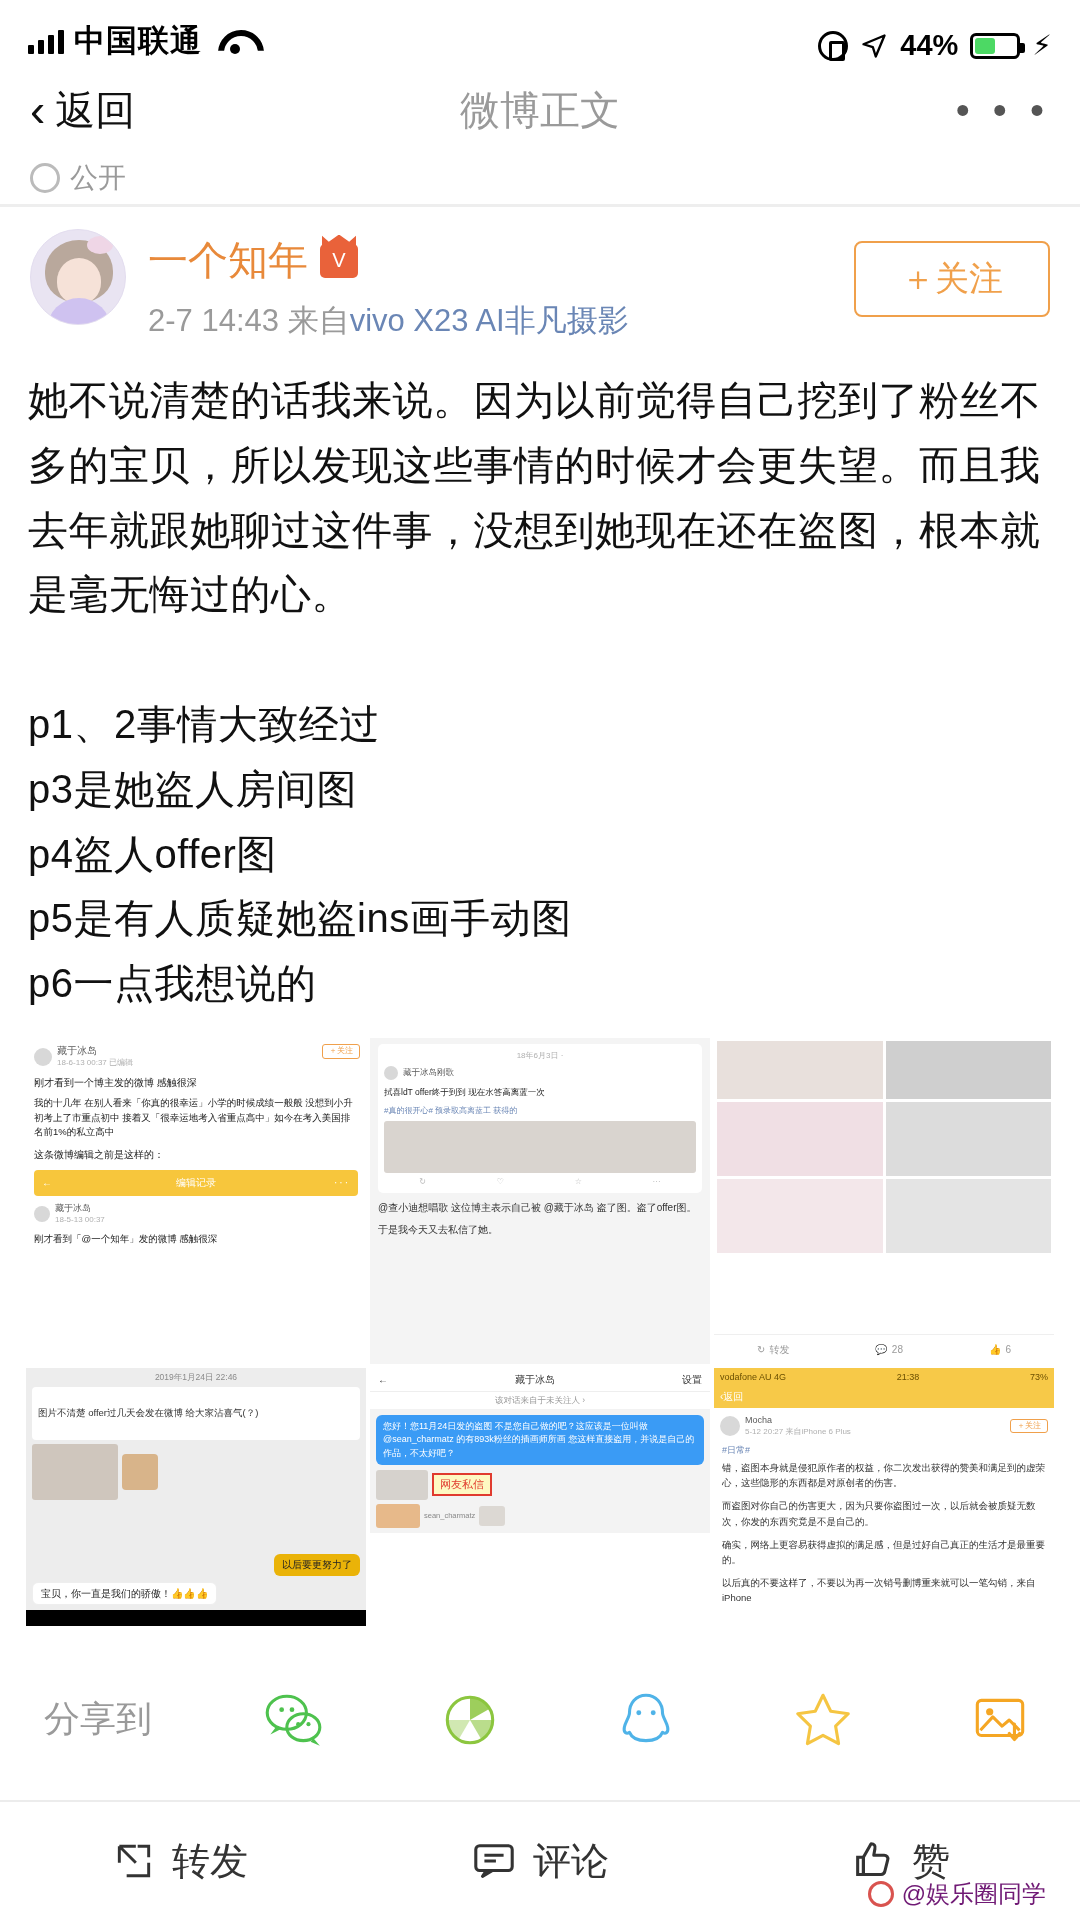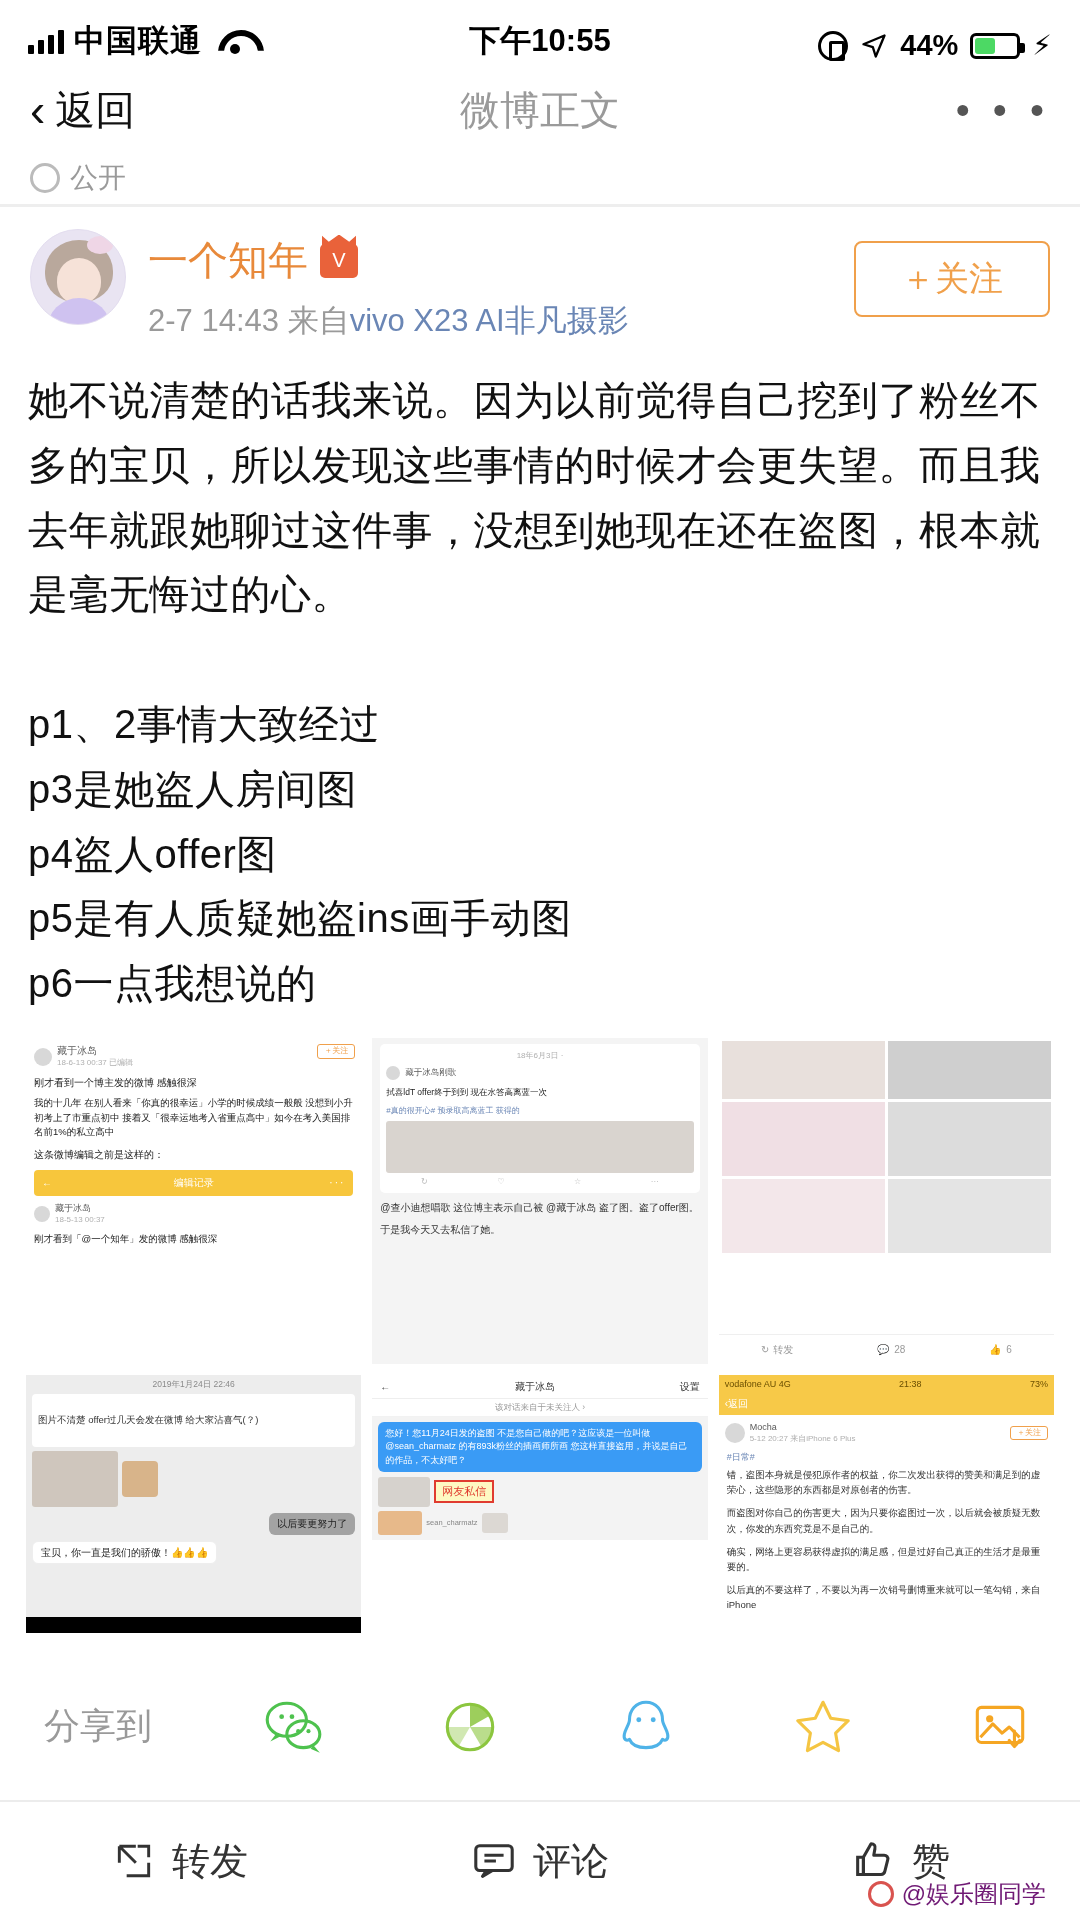--- a/index.html
+++ b/index.html
@@ -99,21 +99,21 @@
   }
 
   .post-text {
     padding: 26px 28px 0 28px; font-size: 40px; line-height: 1.62; color: #111;
     white-space: pre-wrap; letter-spacing: 0.5px;
   }
 
   
   .grid {
     margin: 22px 26px 0 26px;
-    display: grid; grid-template-columns: repeat(3, 1fr); gap: 11px;
+    display: grid; grid-template-columns: repeat(3, 1fr); gap: 4px;
   }
   .cell { position: relative; background: #f3f3f3; overflow: hidden; }
   .cell.r1 { height: 326px; }
   .cell.r2 { height: 258px; }
 
   
   .mini { position:absolute; inset:0; background:#fff; font-size:9px; color:#333; padding:6px 8px; line-height:1.35; overflow:hidden;}
   .mini .hdr { display:flex; align-items:center; gap:5px; }
   .mini .av { width:18px;height:18px;border-radius:50%;background:#d8d8d8; flex:none;}
   .mini .nm { color:#5a5a5a; font-size:10px;}
@@ -131,21 +131,21 @@
 
   .ios-status { height:18px; background:#f7c948; display:flex; align-items:center; justify-content:space-between; padding:0 6px; font-size:9px; color:#6b4f00;}
   .ios-nav { height:22px; background:#f7c948; display:flex; align-items:center; padding:0 6px; font-size:10px; color:#fff;}
   .wb-hdr { display:flex; align-items:center; gap:5px; padding:6px; }
   .wb-hdr .av { width:20px;height:20px;border-radius:50%;background:#d8d8d8;}
   .art-txt { font-size:9.5px; color:#333; line-height:1.6; padding:4px 8px; }
 
   .chat-nav { height:24px; display:flex; align-items:center; justify-content:space-between; padding:0 8px; font-size:10px; color:#333; border-bottom:1px solid #eee;}
   .chat-tip { text-align:center; font-size:8.5px; color:#9a9a9a; padding:3px 0; border-bottom:1px solid #f2f2f2;}
   .bubble-blue { background:#3a9bf5; color:#fff; font-size:9px; line-height:1.45; border-radius:6px; padding:5px 7px; }
-  .bubble-green { background:#a3a3a3; color:#222; font-size:10px; border-radius:6px; padding:4px 8px; display:inline-block;}
+  .bubble-green { background:#eab308; color:#222; font-size:10px; border-radius:6px; padding:4px 8px; display:inline-block;margin-top:48px;}
   .bubble-white { background:#fff; color:#222; font-size:10px; border-radius:6px; padding:4px 8px; display:inline-block; border:1px solid #eee;}
   .redbox { border:2px solid #e03b2f; color:#e03b2f; font-size:11px; padding:2px 6px; background:#fef9c3; display:inline-block;}
 
   
   .share-row {
     margin-top: 30px; height: 128px; display: flex; align-items: center;
     padding: 0 44px; gap: 0; justify-content: space-between;
   }
   .share-label { font-size: 36px; color: #9a9a9a; }
   .sicon { width: 72px; height: 72px; display:flex; align-items:center; justify-content:center;}
@@ -172,21 +172,20 @@
     <div class="sb-left">
       <span class="sig">
           <i></i>
           <i></i>
           <i></i>
           <i></i>
         </span>
       <span class="carrier">中国联通</span>
       <span class="wifi"></span>
     </div>
-    <div class="sb-center">下午10:55</div>
     <div class="sb-right">
       <span class="lock-rot"></span>
       <span>
         <svg width="28" height="28" viewBox="0 0 24 24">
             <path d="M21 3 3 10.5l8 2.5 2.5 8z" fill="none" stroke="#000" stroke-width="2" stroke-linejoin="round"></path>
           </svg>
       </span>
       <span>44%</span>
       <span class="batt">
           <span class="fill" style="background:#4cd964;width:44%"></span>

